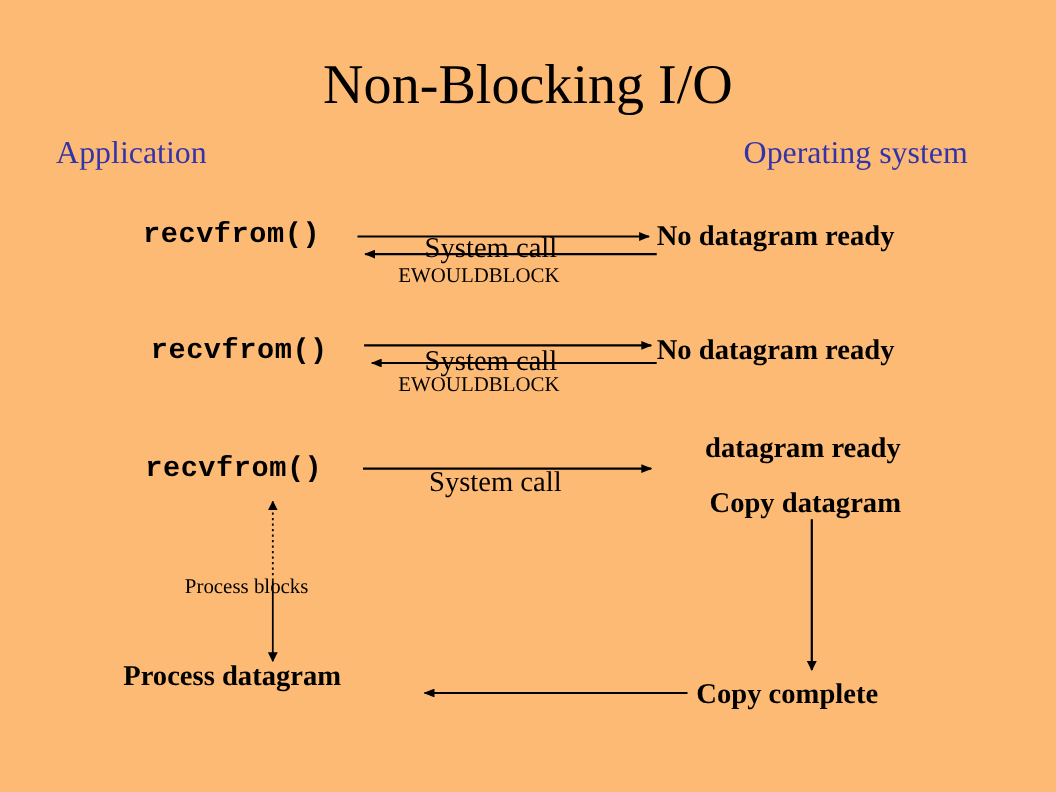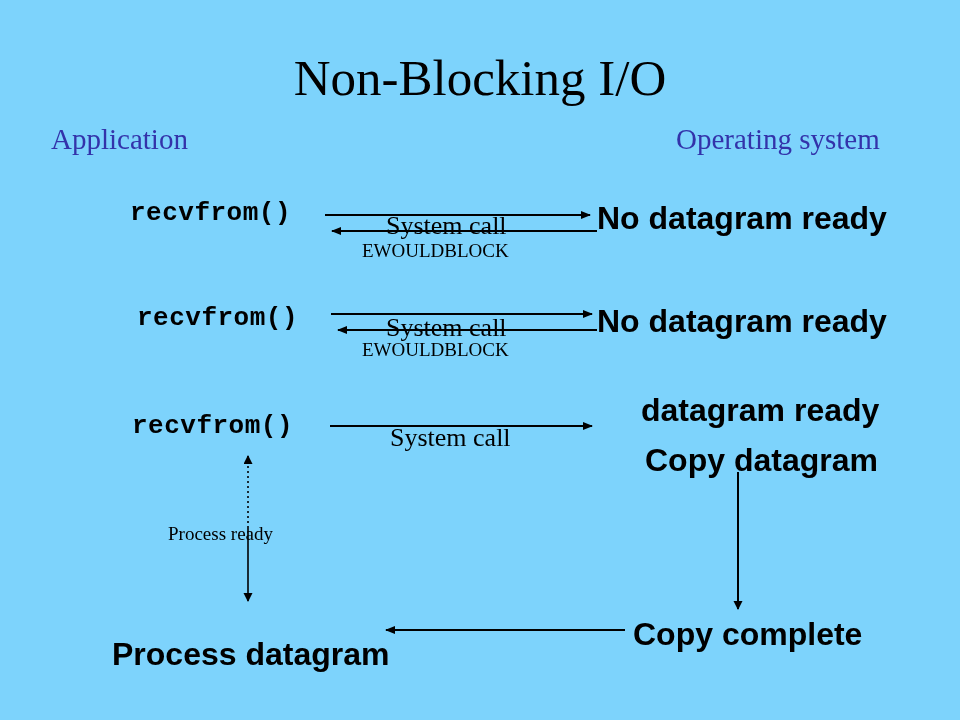--- a/index.html
+++ b/index.html
@@ -4,21 +4,21 @@
 <style>
   html, body {
     margin: 0;
     padding: 0;
     background: #ffffff;
   }
   #slide {
     position: relative;
     width: 960px;
     height: 720px;
-    background: #7dd3fc;
+    background: #fdba74;
     overflow: hidden;
     font-family: "Liberation Serif", "DejaVu Serif", serif;
     color: #000000;
   }
   .abs { position: absolute; white-space: nowrap; }
 
   
   .title {
     left: 0; right: 0; top: 52px;
     text-align: center;
@@ -40,23 +40,23 @@
   
   .calllabel {
     font-family: "Liberation Mono", "DejaVu Sans Mono", monospace;
     font-weight: 700;
     font-size: 26px;
     letter-spacing: 0.5px;
   }
 
   
   .state {
-    font-family: Liberation Sans, sans-serif;
+    font-family: Liberation Serif, serif;
     font-weight: 700;
-    font-size: 32px;
+    font-size: 26px;
   }
 
   
   .caption {
     font-family: "Liberation Serif", "DejaVu Serif", serif;
     font-weight: 400;
     font-size: 26px;
     margin-top: 29px;
   }
   .caption-small {
@@ -92,23 +92,23 @@
   <div class="abs calllabel" style="left:137px; top:303px;">recvfrom()</div>
   <div class="abs caption" style="left:386px; top:284px;">System call</div>
   <div class="abs caption-small" style="left:362px; top:339px;">EWOULDBLOCK</div>
   <div class="abs state" style="left:597px; top:303px;">No datagram ready</div>
 
   <div class="abs calllabel" style="left:132px; top:411px;">recvfrom()</div>
   <div class="abs caption" style="left:390px; top:394px;">System call</div>
   <div class="abs state" style="left:641px; top:392px;">datagram ready</div>
   <div class="abs state" style="left:645px; top:442px;">Copy datagram</div>
 
-  <div class="abs caption-small" style="left:168px; top:523px;">Process ready</div>
+  <div class="abs caption-small" style="left:168px; top:523px;">Process blocks</div>
 
-  <div class="abs state" style="left:112px; top:636px;">Process datagram</div>
+  <div class="abs state" style="left:112px; top:600px;">Process datagram</div>
   <div class="abs state" style="left:633px; top:616px;">Copy complete</div>
 
   <svg id="arrows" viewBox="0 0 960 720">
     <defs>
       <marker id="ahR" markerWidth="10" markerHeight="8" refX="9" refY="4" orient="auto" markerUnits="userSpaceOnUse">
         <path d="M0,0 L10,4 L0,8 z" fill="#000"></path>
       </marker>
       <marker id="ahL" markerWidth="10" markerHeight="8" refX="9" refY="4" orient="auto" markerUnits="userSpaceOnUse">
         <path d="M0,0 L10,4 L0,8 z" fill="#000"></path>
       </marker>

